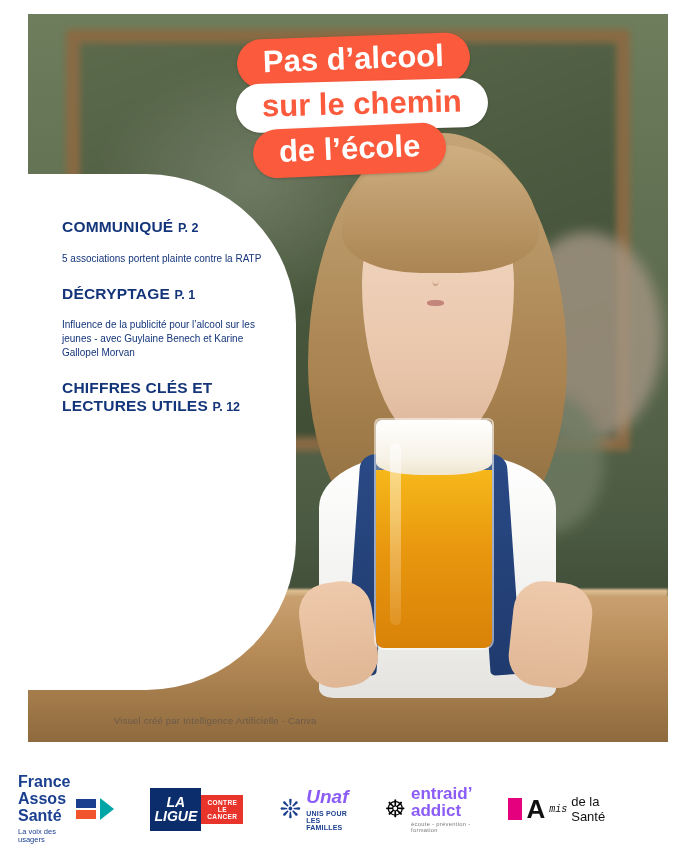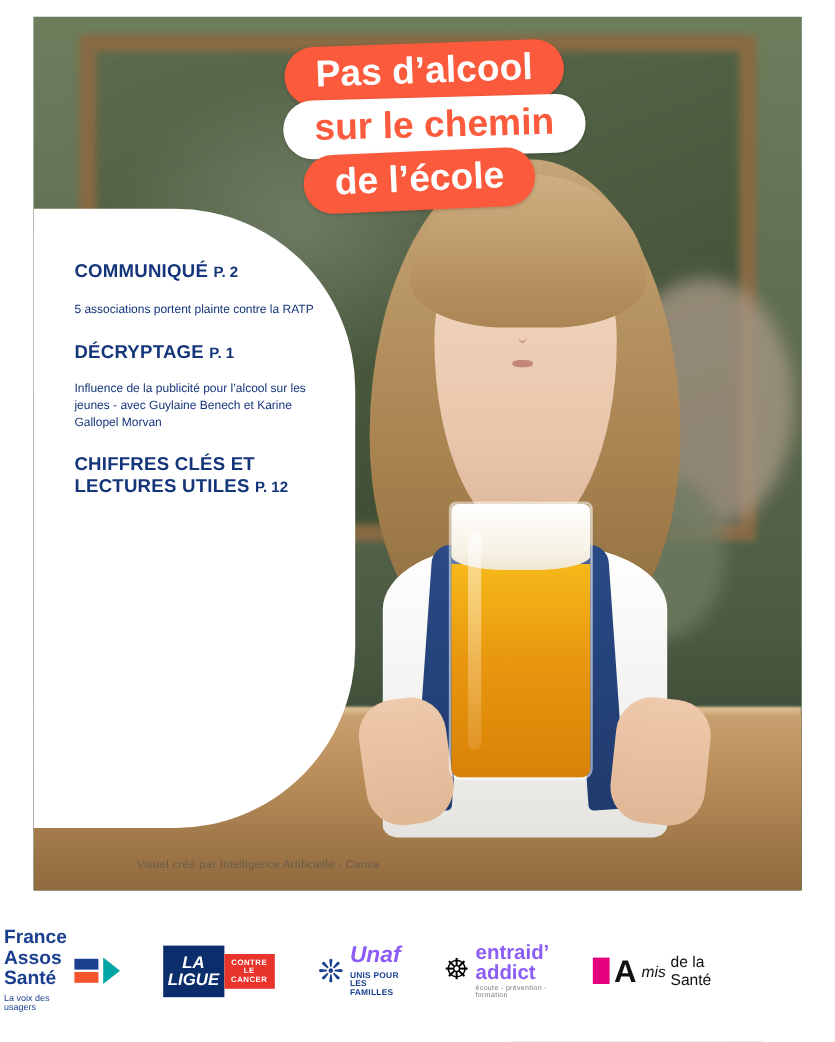--- a/index.html
+++ b/index.html
@@ -216,21 +216,21 @@
   
   .logobar {
     position: absolute;
     left: 0;
     bottom: 0;
     width: 604px;
     height: 118px;
     background: #ffffff;
     display: flex;
     align-items: center;
-    justify-content: center;
+    justify-content: space-between;
     gap: 36px;
     padding: 0 18px;
   }
   .logo { display: flex; align-items: center; }
 
   
   .fas { display: flex; align-items: center; gap: 6px; }
   .fas-text { color: #1b3f8f; font-weight: bold; font-size: 16px; line-height: 1.05; }
   .fas-sub { color: #1b3f8f; font-size: 7.5px; font-weight: normal; margin-top: 3px; }
   .fas-mark { display: flex; flex-direction: column; gap: 2px; }
@@ -267,21 +267,21 @@
   
   .entraid { display: flex; align-items: center; gap: 5px; }
   .entraid-icon { font-size: 24px; line-height: 1; }
   .entraid-word { color: #8b5cf6; font-size: 17px; font-weight: bold; line-height: 1.0; }
   .entraid-sub { color: #7a7a7a; font-size: 5.8px; margin-top: 2px; letter-spacing: .3px; }
 
   
   .amis { display: flex; align-items: center; gap: 4px; }
   .amis-sq { width: 22px; height: 22px; background: #e5007d; }
   .amis-a { color: #111111; font-size: 26px; font-weight: bold; line-height: 1; }
-  .amis-script { color: #111111; font-size: 13px; font-style: italic; }
+  .amis-script { color: #111111; font-size: 10px; font-style: italic; font-family: Liberation Mono, monospace; }
   .amis-rest { color: #111111; font-size: 13px; }
 </style>
 </head>
 <body>
 
 <div class="page">
 
   <div class="poster">
 
     <div class="bg-board"></div>

